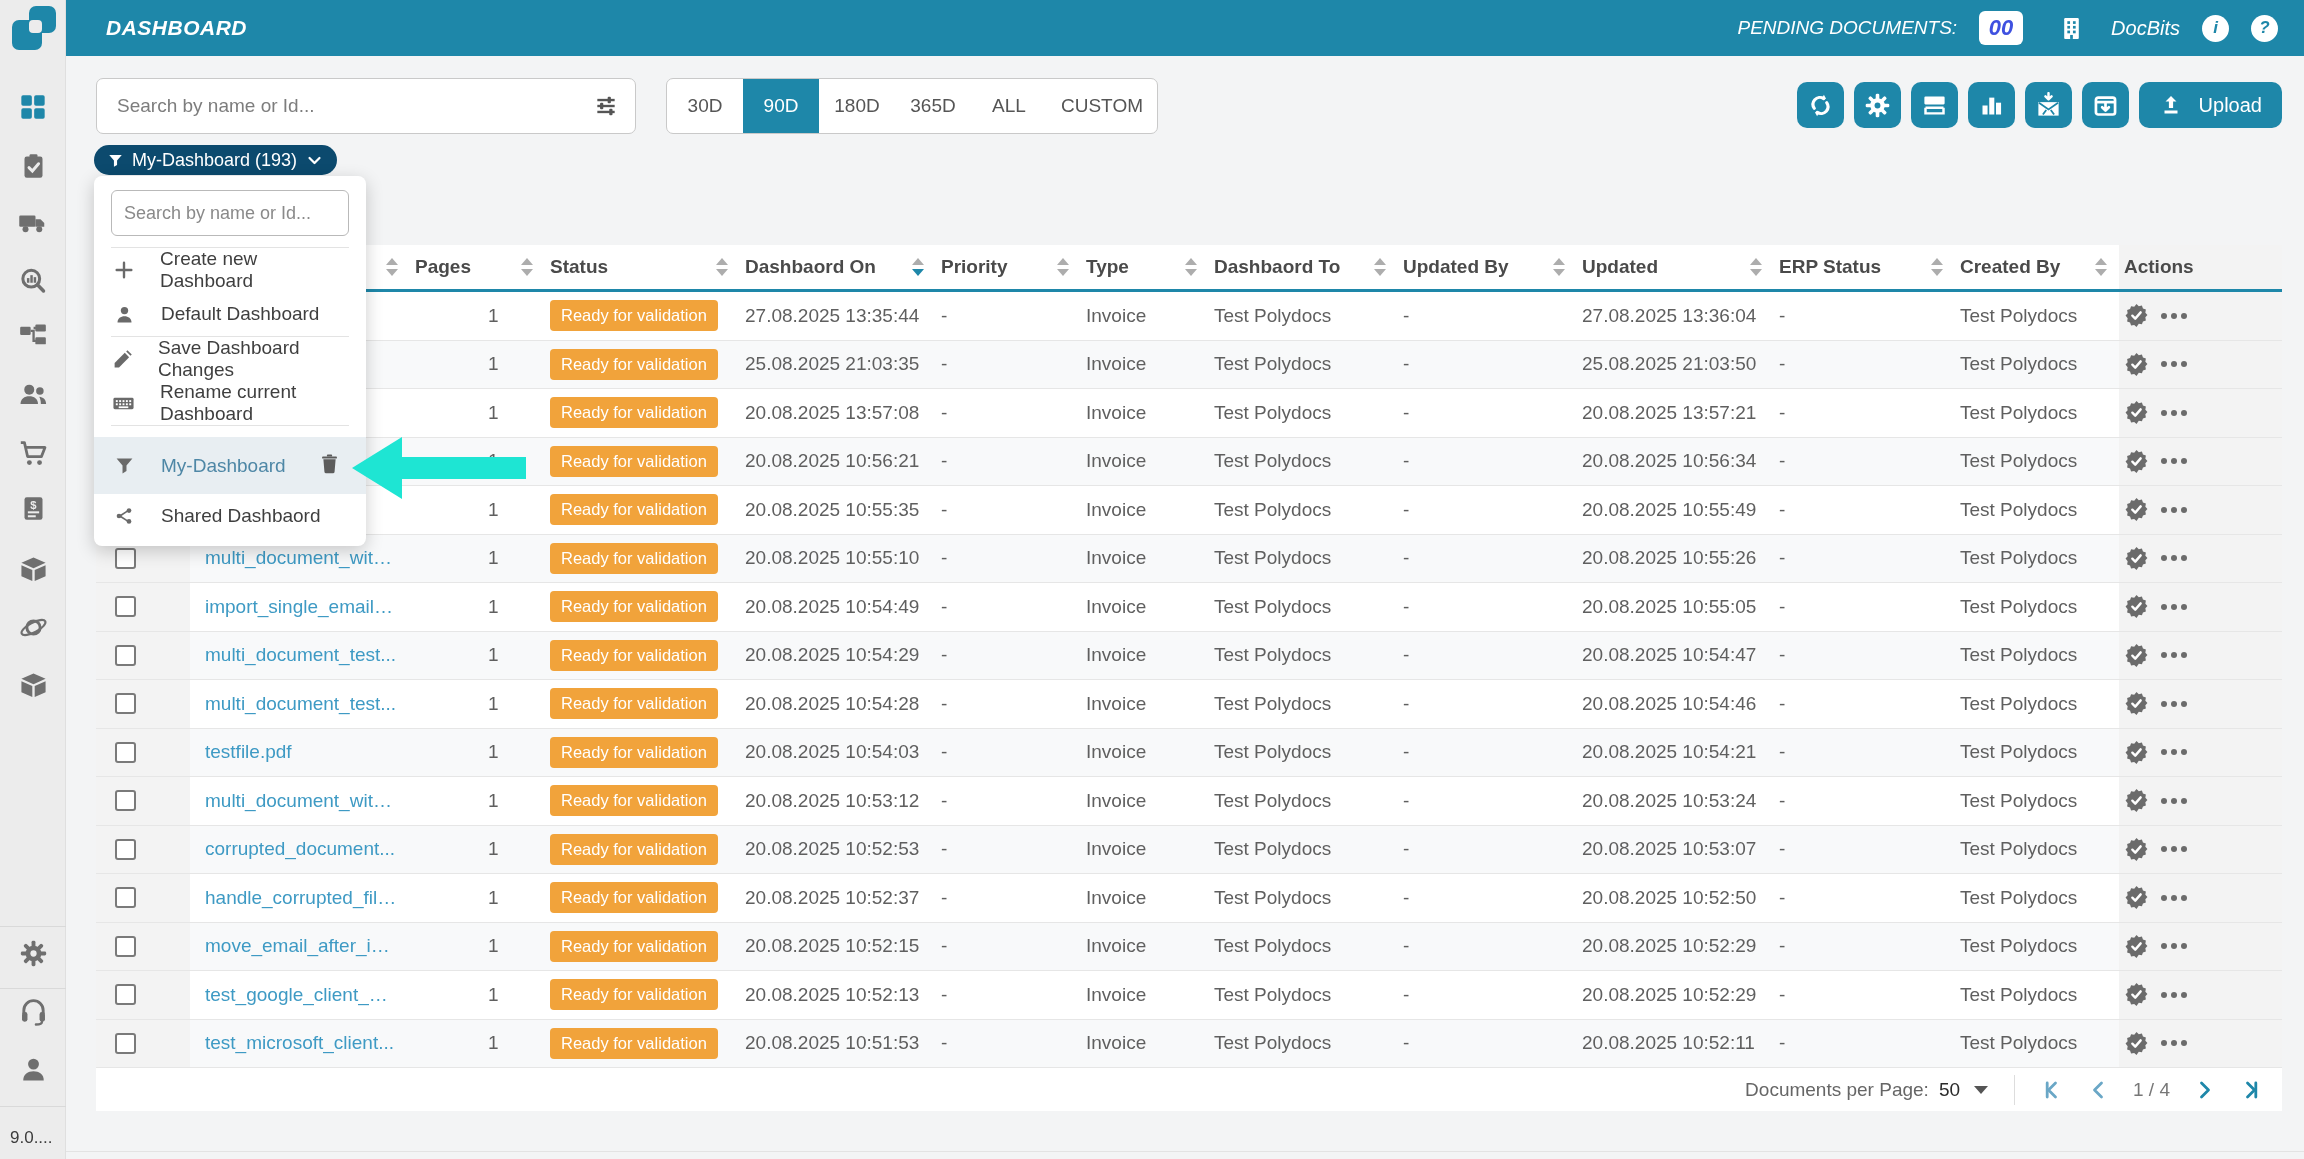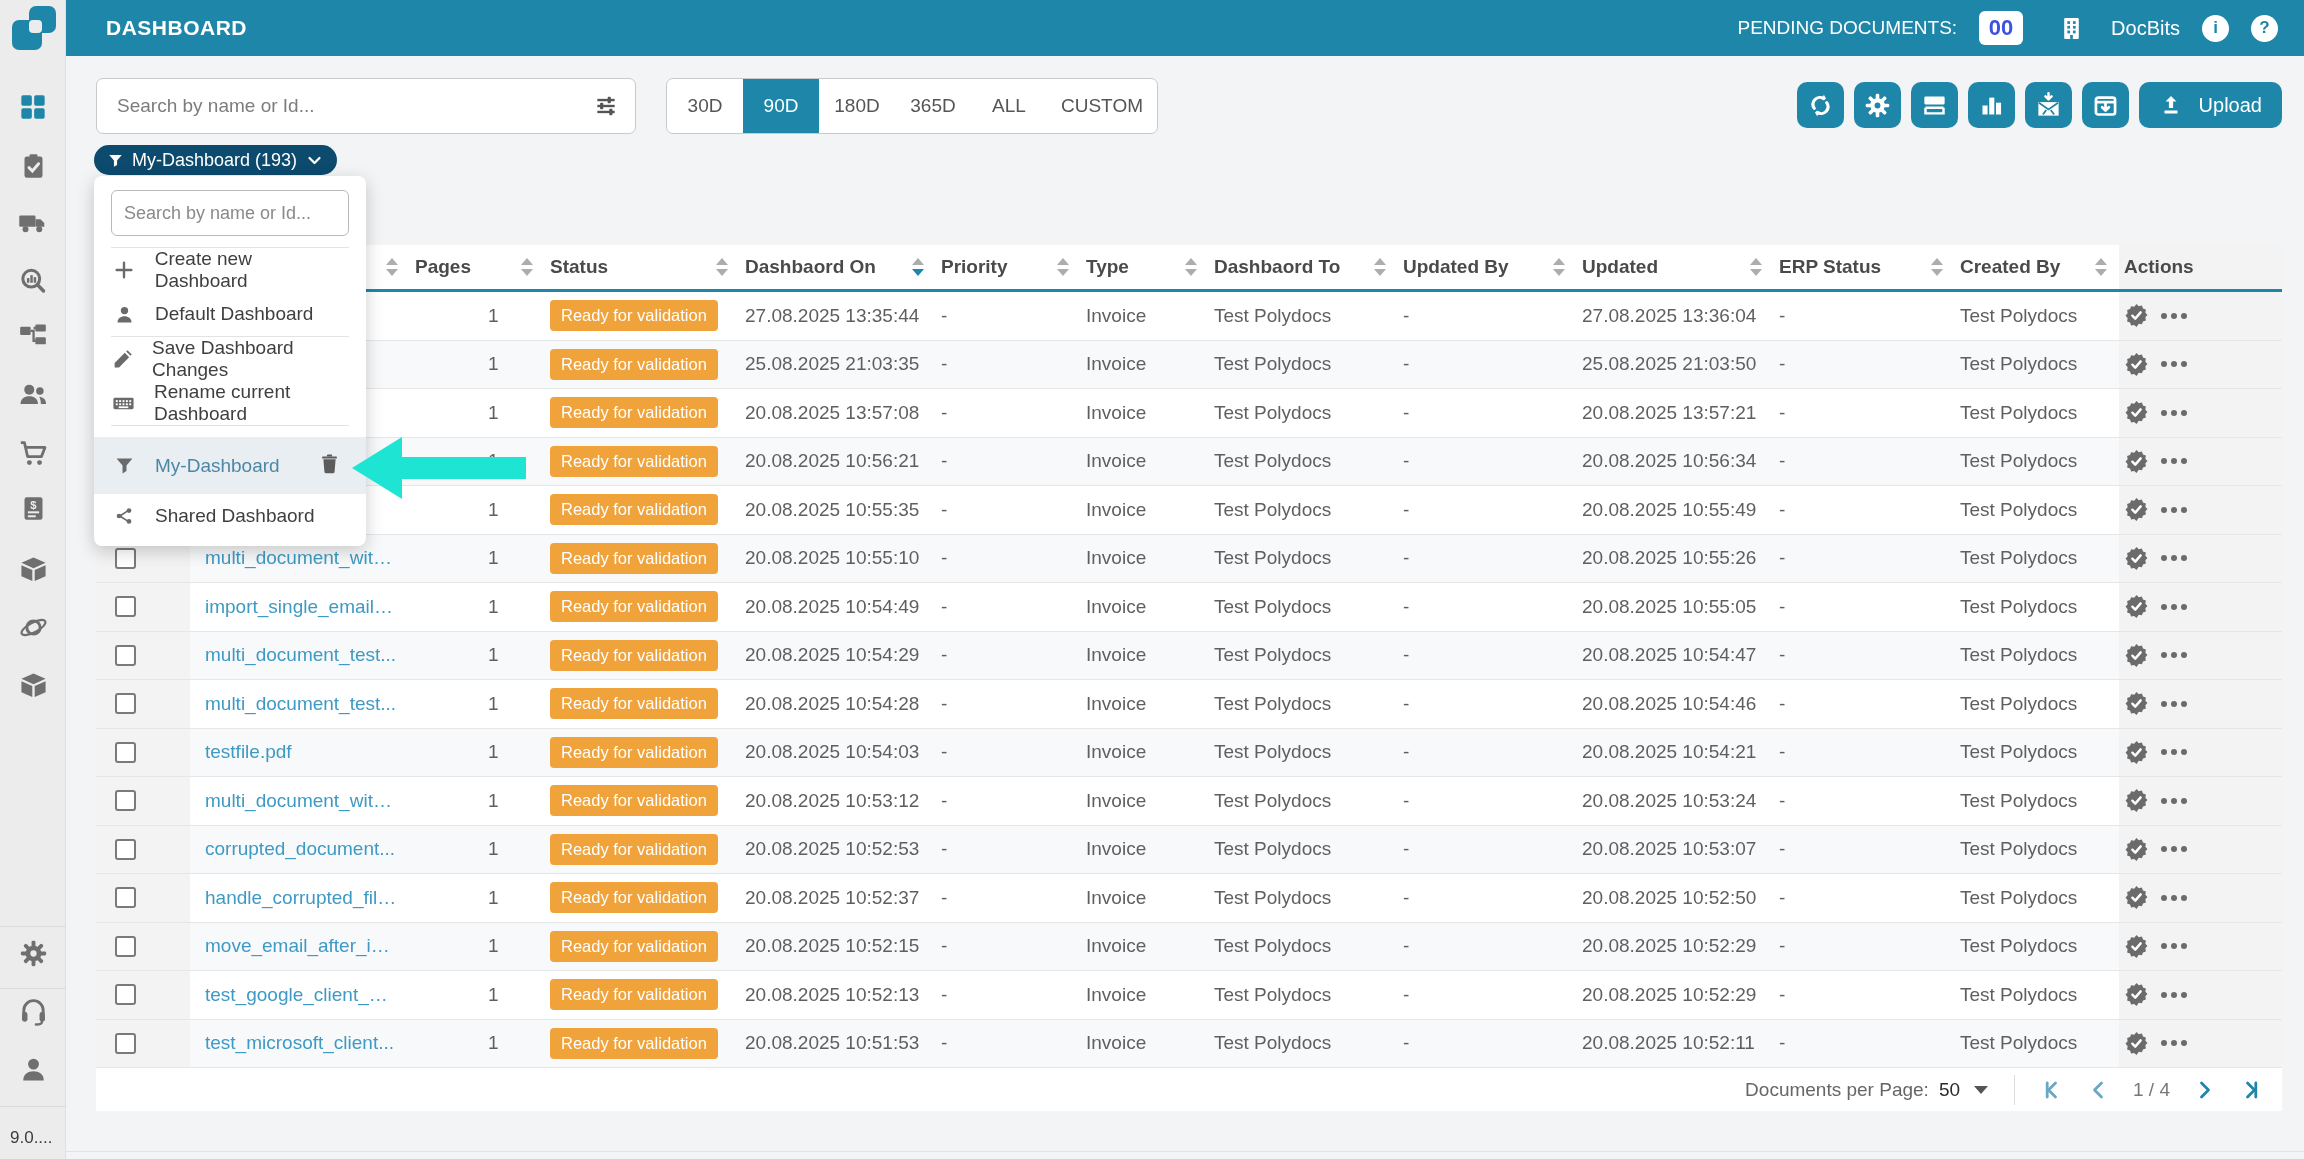--- a/index.html
+++ b/index.html
@@ -16,21 +16,21 @@
   .logo-wrap{position:absolute;left:0;top:4px;width:66px;height:50px;}
   .logo{position:relative;width:46px;height:46px;margin:2px 0 0 12px;}
   .logo .sq-back{position:absolute;left:0;top:14px;width:30px;height:30px;background:#1e87a9;border-radius:7px;}
   .logo .sq-front{position:absolute;left:17px;top:0;width:27px;height:27px;background:#1e87a9;border-radius:7px;}
   .logo .sq-hole{position:absolute;left:17px;top:14px;width:13px;height:13px;background:#ececec;border-radius:4px;}
   .side-icon{position:absolute;left:0;width:66px;height:44px;display:flex;align-items:center;justify-content:center;}
   .side-icon svg{display:block;}
   .side-sep{position:absolute;left:0;width:66px;height:1px;background:#d9d9d9;}
   .version{position:absolute;left:10px;top:1128px;font-size:17px;color:#3c3c3c;}
   
-  .topbar{position:absolute;left:66px;top:0;right:0;height:56px;background:#1e87a9;display:flex;align-items:center;z-index:10;}
+  .topbar{position:absolute;left:66px;top:0;right:0;height:56px;background:#1e87a9;display:flex;align-items:center;z-index:10;font-style:italic;}
   .topbar-title{color:#fff;font-size:21px;font-weight:700;letter-spacing:.5px;margin-left:40px;}
   .topbar-right{margin-left:auto;display:flex;align-items:center;margin-right:26px;gap:22px;}
   .pending-label{color:#fff;font-size:19px;}
   .pending-badge{background:#fff;border-radius:6px;min-width:44px;height:34px;display:flex;align-items:center;justify-content:center;color:#3f51e0;font-weight:700;font-size:22px;padding:0 6px;}
   .brand{display:flex;align-items:center;gap:27px;color:#fff;font-size:20px;margin-left:14px;}
   .circle-icon{width:27px;height:27px;border-radius:50%;background:#fff;color:#1e87a9;display:flex;align-items:center;justify-content:center;font-weight:700;font-size:17px;}
   
   .content{position:absolute;left:66px;top:56px;right:0;bottom:0;}
   .searchbar{position:absolute;left:30px;top:22px;width:540px;height:56px;background:#fff;border:1px solid #c9c9c9;border-radius:7px;display:flex;align-items:center;padding:0 16px 0 20px;}
   .searchbar input{flex:1;border:none;outline:none;font-size:19px;color:#555;font-family:"Liberation Sans",sans-serif;background:transparent;}
@@ -41,21 +41,21 @@
   .toolbar{position:absolute;right:22px;top:26px;display:flex;gap:10px;align-items:center;}
   .tool-btn{width:47px;height:46px;background:#1e87a9;border-radius:10px;display:flex;align-items:center;justify-content:center;border:none;cursor:pointer;}
   .upload-btn{height:46px;background:#1e87a9;border-radius:10px;display:flex;align-items:center;justify-content:center;gap:16px;border:none;cursor:pointer;color:#fff;font-size:20px;padding:0 20px;font-family:"Liberation Sans",sans-serif;}
   
   .dash-chip{position:absolute;left:28px;top:89px;height:30px;background:#0c4a6e;border-radius:15px;display:flex;align-items:center;gap:9px;color:#fff;font-size:18px;padding:0 14px;cursor:pointer;z-index:20;}
   .dropdown{position:absolute;left:28px;top:120px;width:272px;background:#fff;border-radius:8px;box-shadow:0 5px 18px rgba(0,0,0,.2);z-index:25;padding-top:14px;padding-bottom:8px;}
   .dropdown .menu-search{margin:0 17px;height:46px;border:1px solid #b9b9b9;border-radius:6px;display:flex;align-items:center;padding:0 12px;}
   .dropdown .menu-search input{width:100%;border:none;outline:none;font-size:18px;color:#555;font-family:"Liberation Sans",sans-serif;background:transparent;}
   .dropdown .menu-search input::placeholder{color:#8a8a8a;}
   .menu-sep{height:1px;background:#e3e3e3;margin:0 17px;}
-  .menu-item{height:44px;display:flex;align-items:center;gap:19px;padding:0 18px;font-size:19px;color:#3f3f3f;cursor:pointer;}
+  .menu-item{height:44px;display:flex;align-items:center;gap:25px;padding:0 18px;font-size:19px;color:#3f3f3f;cursor:pointer;}
   .menu-item .mi-icon{width:24px;display:flex;justify-content:center;}
   .menu-item.selected{background:#e8eef2;color:#4e87a6;height:57px;}
   .menu-item.selected .mi-label{flex:1;}
   .dropdown .pad{height:11px;}
   
   .pointer-arrow{position:absolute;z-index:60;}
   .pointer-arrow .head{position:absolute;left:352px;top:437px;width:0;height:0;border-top:31px solid transparent;border-bottom:31px solid transparent;border-right:50px solid #1ee5d3;}
   .pointer-arrow .shaft{position:absolute;left:398px;top:457px;width:128px;height:22px;background:#1ee5d3;}
   
   .table-card{position:absolute;left:30px;top:189px;width:2186px;background:#fff;z-index:5;text-align:center;}

